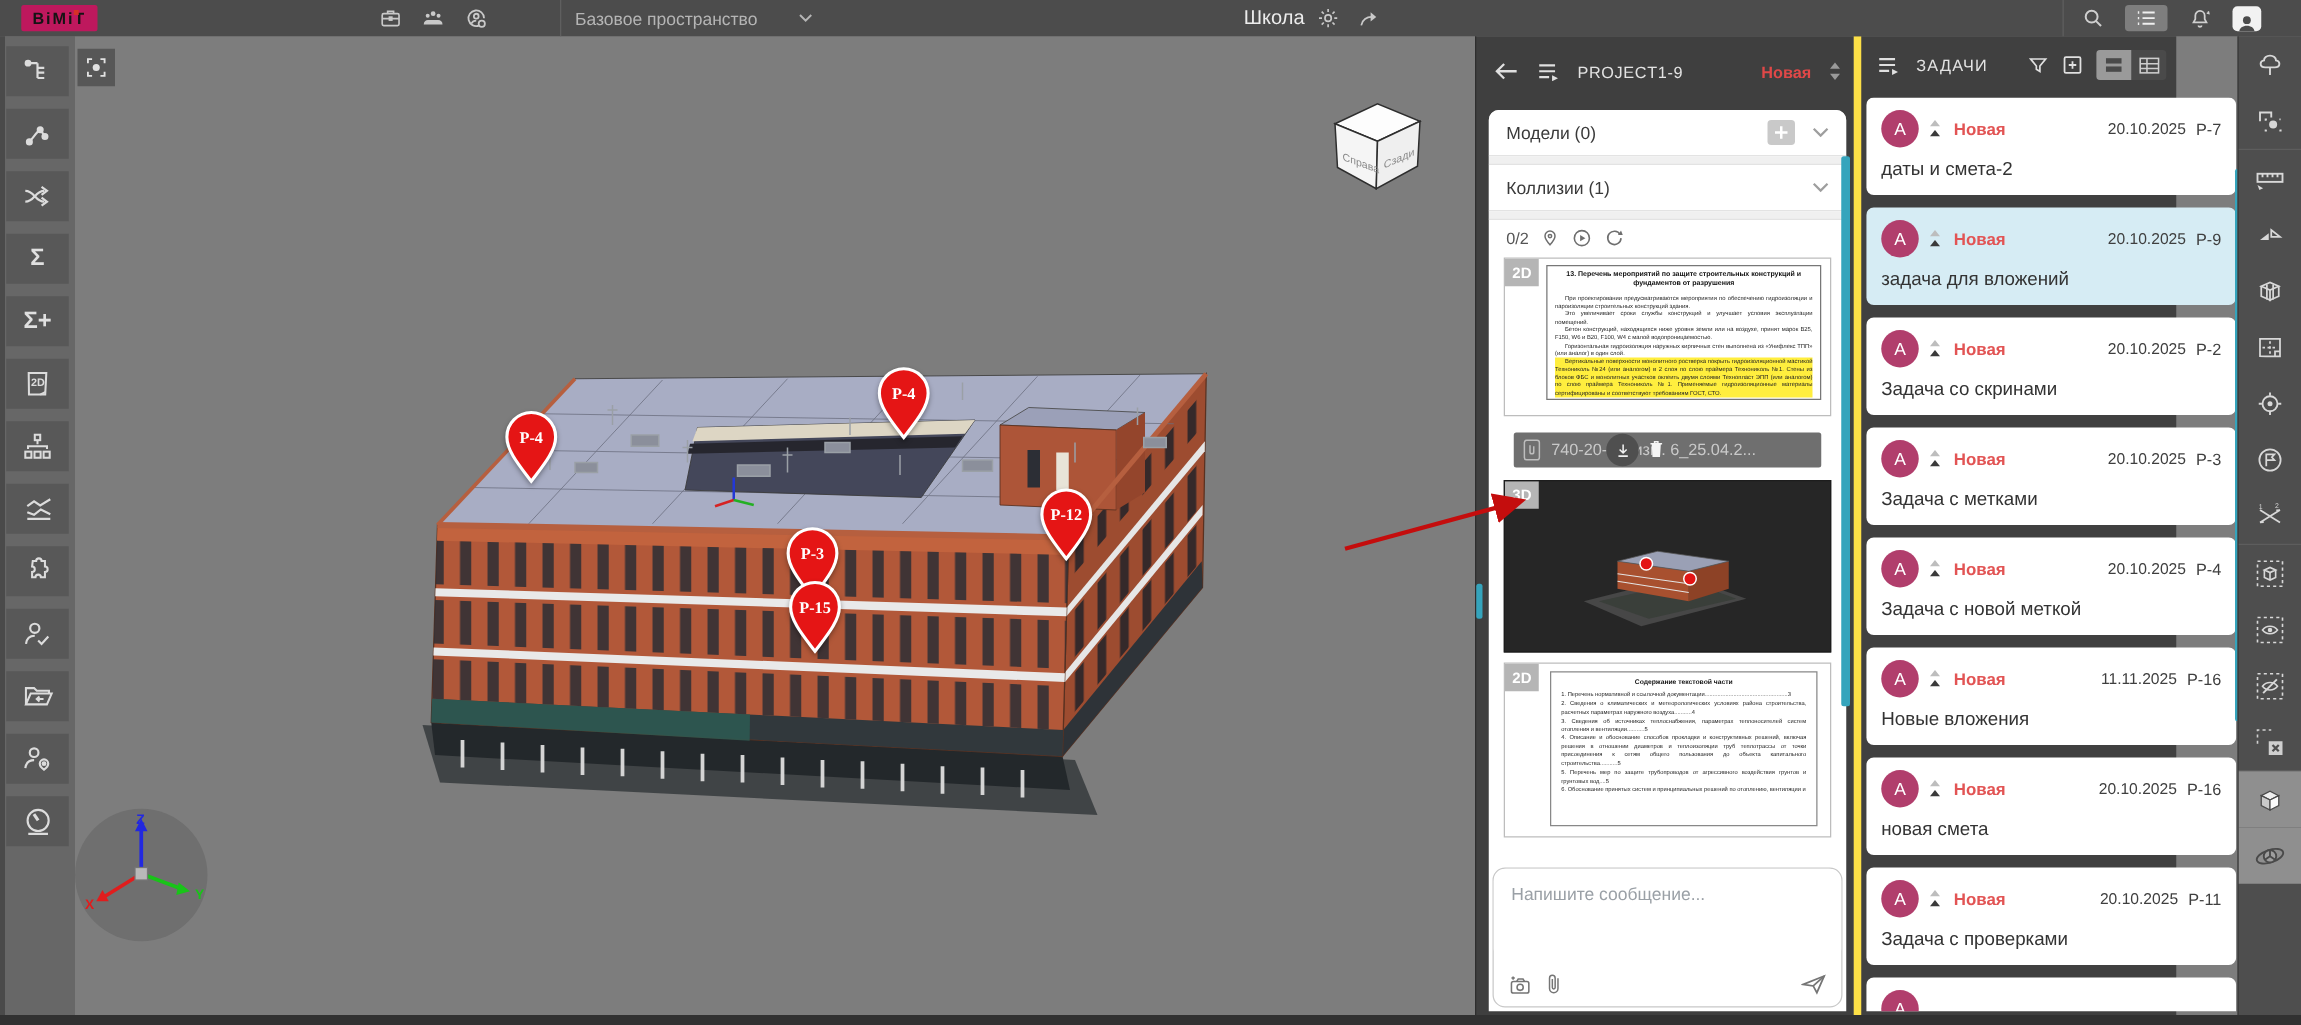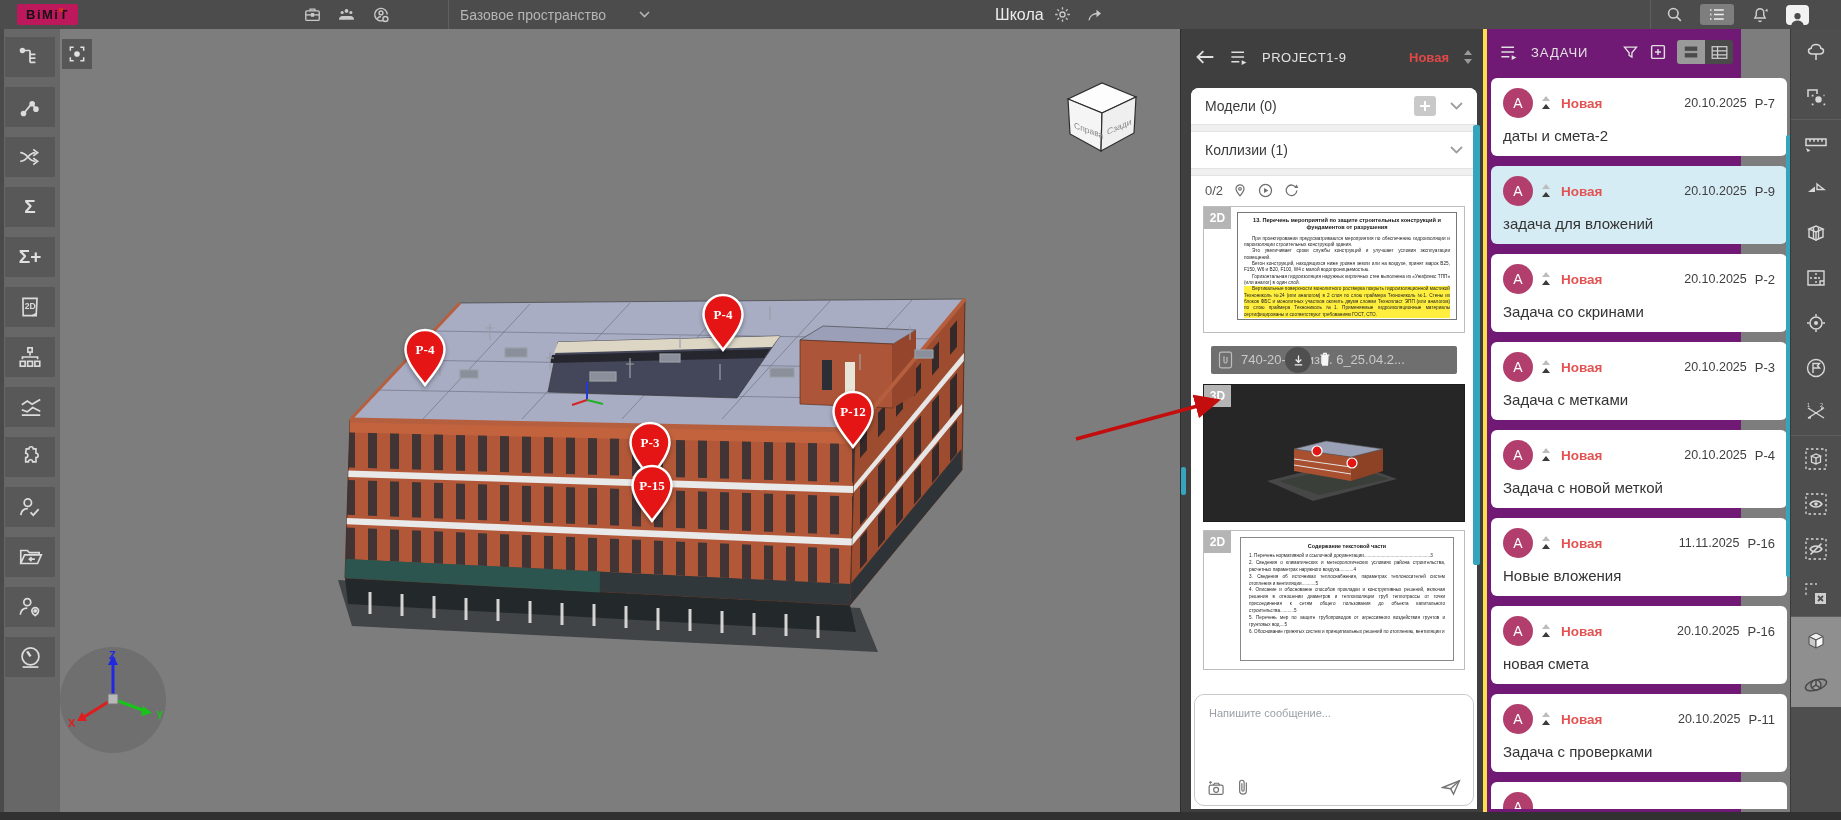--- a/index.html
+++ b/index.html
@@ -90,30 +90,30 @@
            padding:8px 11px;box-sizing:border-box;z-index:15;box-shadow:0 2px 6px rgba(0,0,0,.4)}
   .tooltip div{color:#f2f2f2;font-size:13.5px;line-height:1.65;white-space:nowrap;overflow:hidden}
   .toc-preview{position:relative;margin:8px 12px 0;height:140px;background:#fff;border:1px solid #bdbdbd;
                box-sizing:border-box;overflow:hidden;cursor:pointer}
   .toc-inner{margin:6px 10px 4px 36px;border:1px solid #888;padding:5px 8px;height:124px;box-sizing:border-box}
   .toc-title{font-size:5.4px;font-weight:bold;text-align:center;color:#111;margin-bottom:4px}
   .toc-item{font-size:4.6px;color:#222;line-height:1.5;text-align:justify}
   .msg-box{position:absolute;left:3px;top:606px;width:280px;height:112px;background:#fff;
            border:1.5px solid #c8c8c8;border-radius:10px;box-sizing:border-box;z-index:20}
   .msg-input{position:absolute;left:0;top:0;width:100%;height:74px;border:0;outline:none;resize:none;
-             border-radius:10px;padding:12px 14px;box-sizing:border-box;font-size:11px;
+             border-radius:10px;padding:12px 14px;box-sizing:border-box;font-size:14px;
              font-family:"Liberation Sans",sans-serif;color:#333}
   .msg-input::placeholder{color:#9aa0a6}
   .msg-tools{position:absolute;left:12px;bottom:9px;display:flex;gap:10px}
   .msg-send{position:absolute;right:12px;bottom:9px;cursor:pointer}
   .scroll-teal{position:absolute;background:#35a4bc;border-radius:2px}
 
   
-  .tasks{position:absolute;left:1483px;top:29px;width:258px;height:783px;background:#701a75;
-         border-left:4px solid #fde047;box-sizing:border-box;z-index:20}
+  .tasks{position:absolute;left:1483px;top:29px;width:258px;height:783px;background:#404040;
+         border-left:6px solid #fde047;box-sizing:border-box;z-index:20}
   .tasks-header{position:absolute;left:0;top:0;width:100%;height:46px;display:flex;align-items:center;
                 padding:0 8px 0 12px;box-sizing:border-box;gap:13px}
   .tasks-title{color:#e3e3e3;font-size:13px;letter-spacing:1px}
   .th-right{margin-left:auto;display:flex;align-items:center;gap:10px}
   .toggle-grp{display:flex;background:#4a4a4a;border-radius:3px;overflow:hidden}
   .toggle-btn{width:28px;height:24px;display:flex;align-items:center;justify-content:center;cursor:pointer}
   .toggle-on{background:#9a9a9a}
   .cards{position:absolute;left:4px;top:49px;width:296px;height:731px;display:flex;flex-direction:column;
          gap:10px;overflow:hidden}
   .card{flex:0 0 78px;background:#fff;border-radius:6px;padding:10px 12px;box-sizing:border-box;cursor:pointer}

